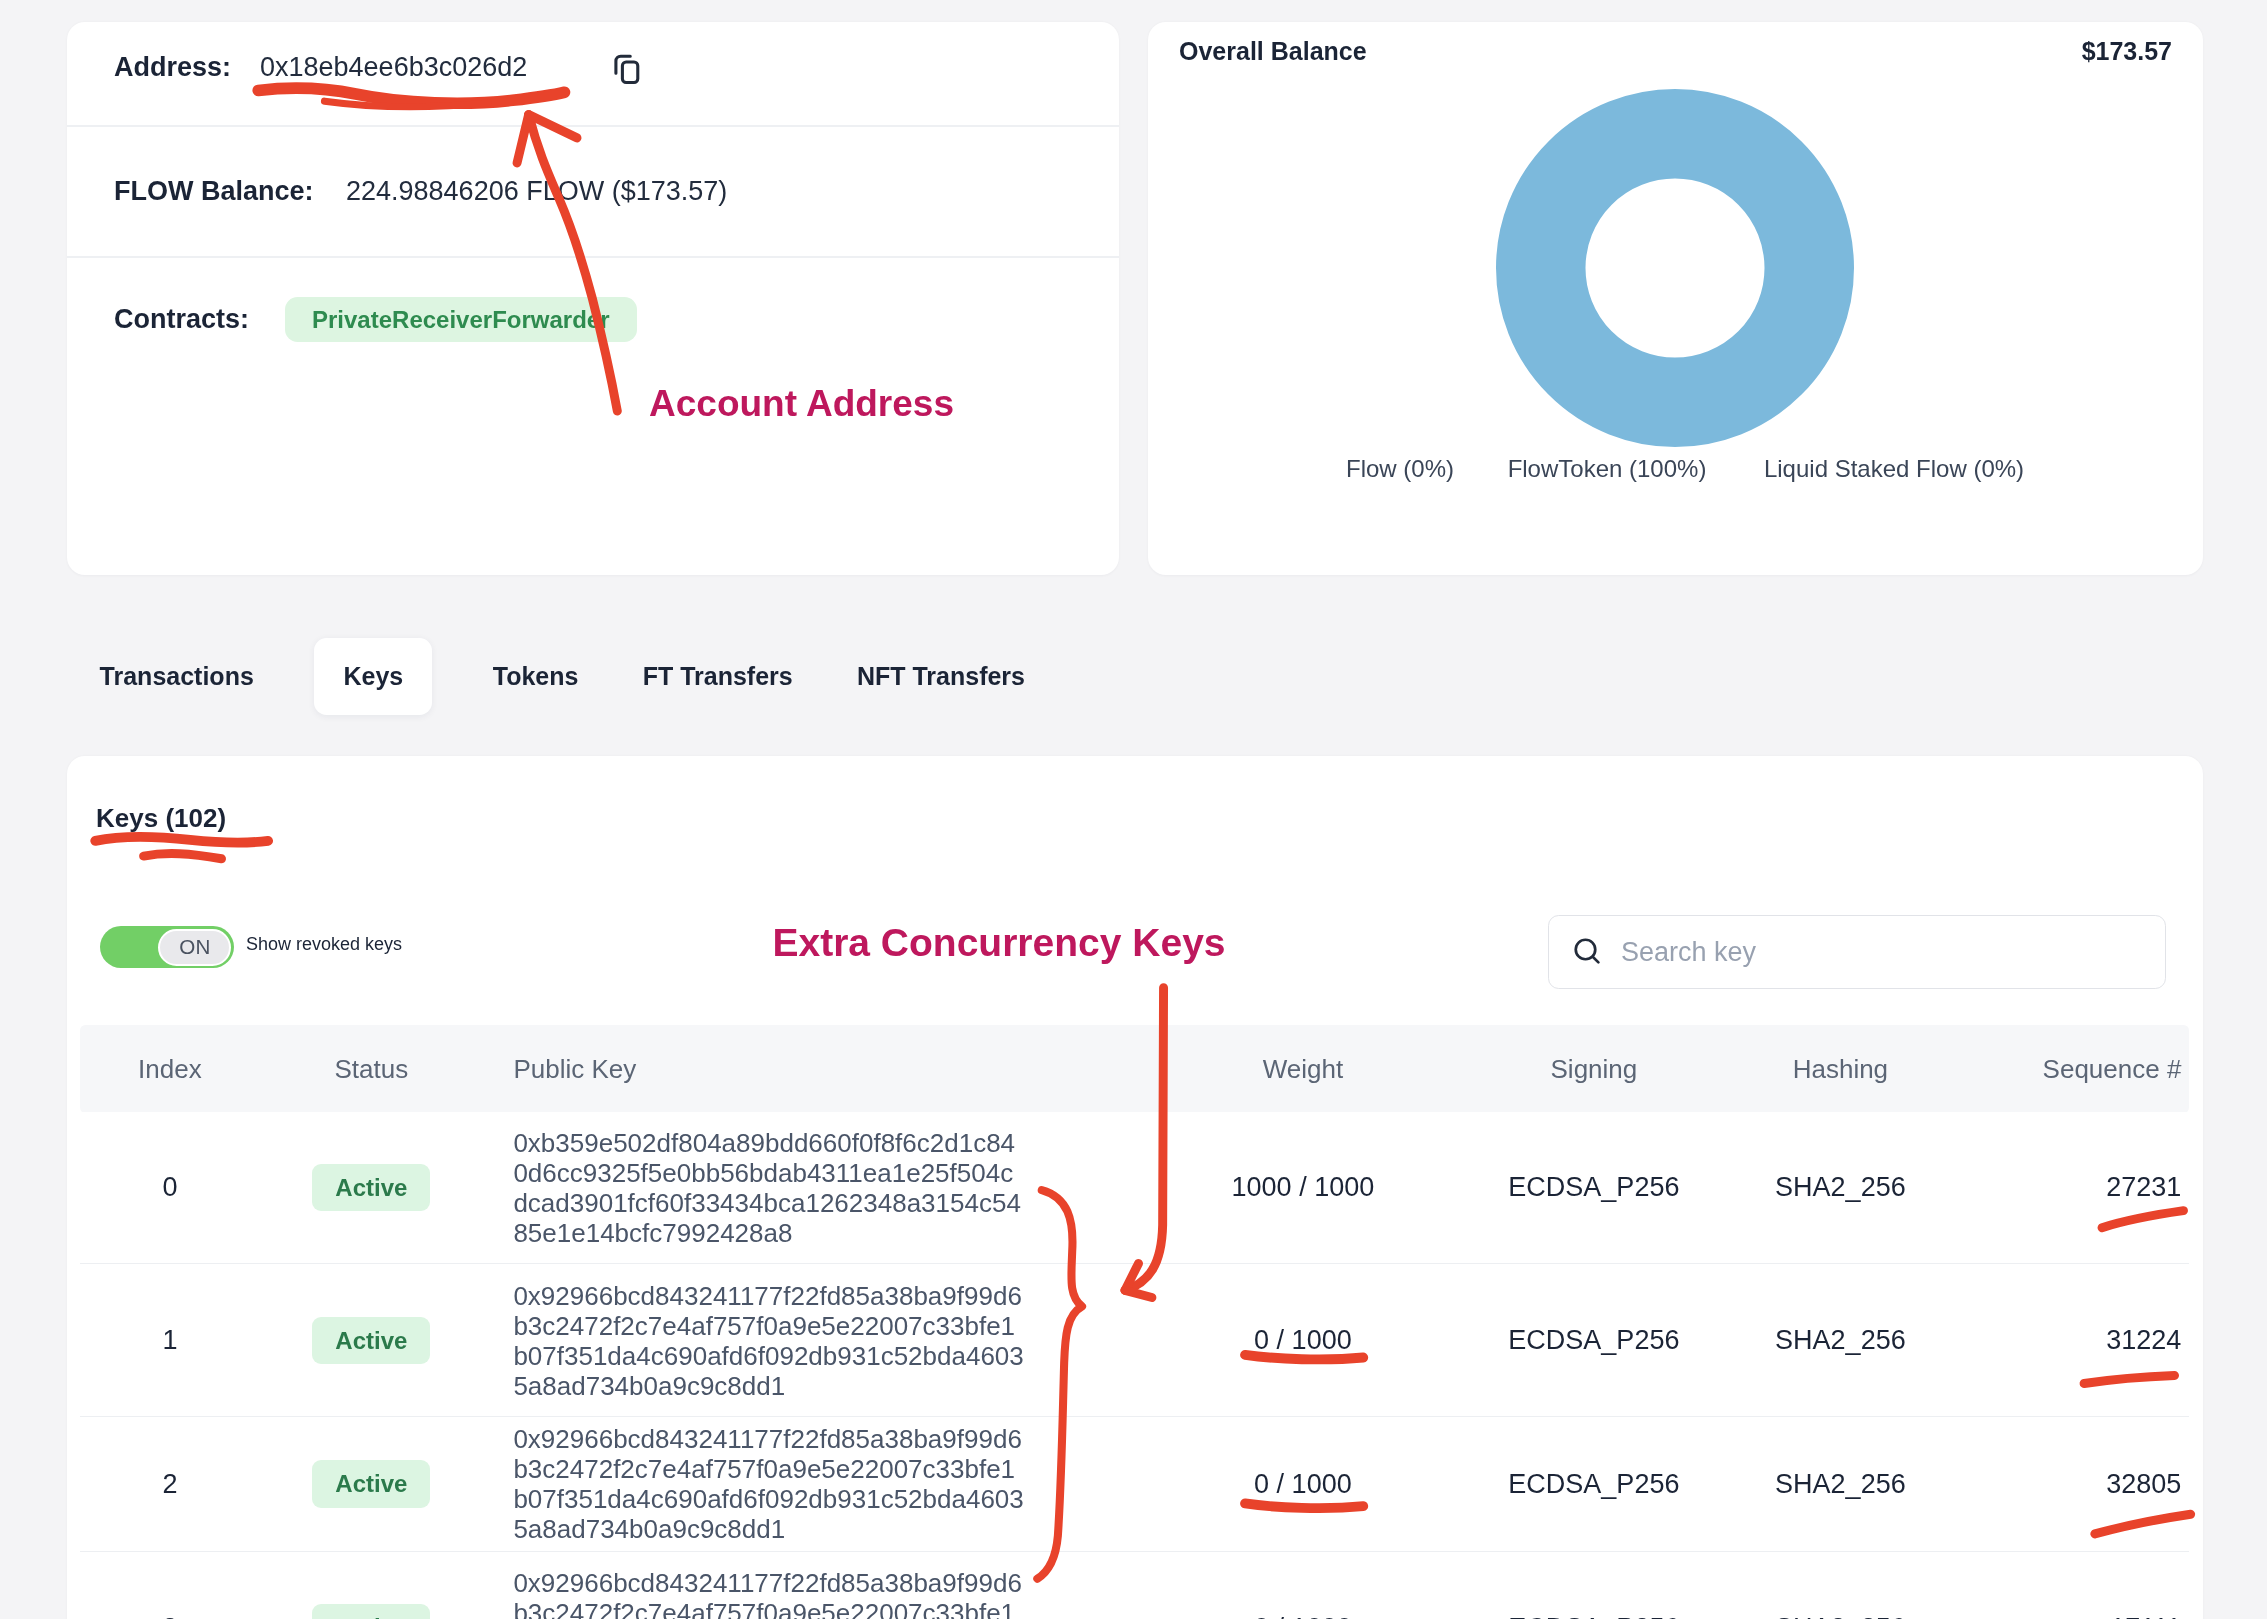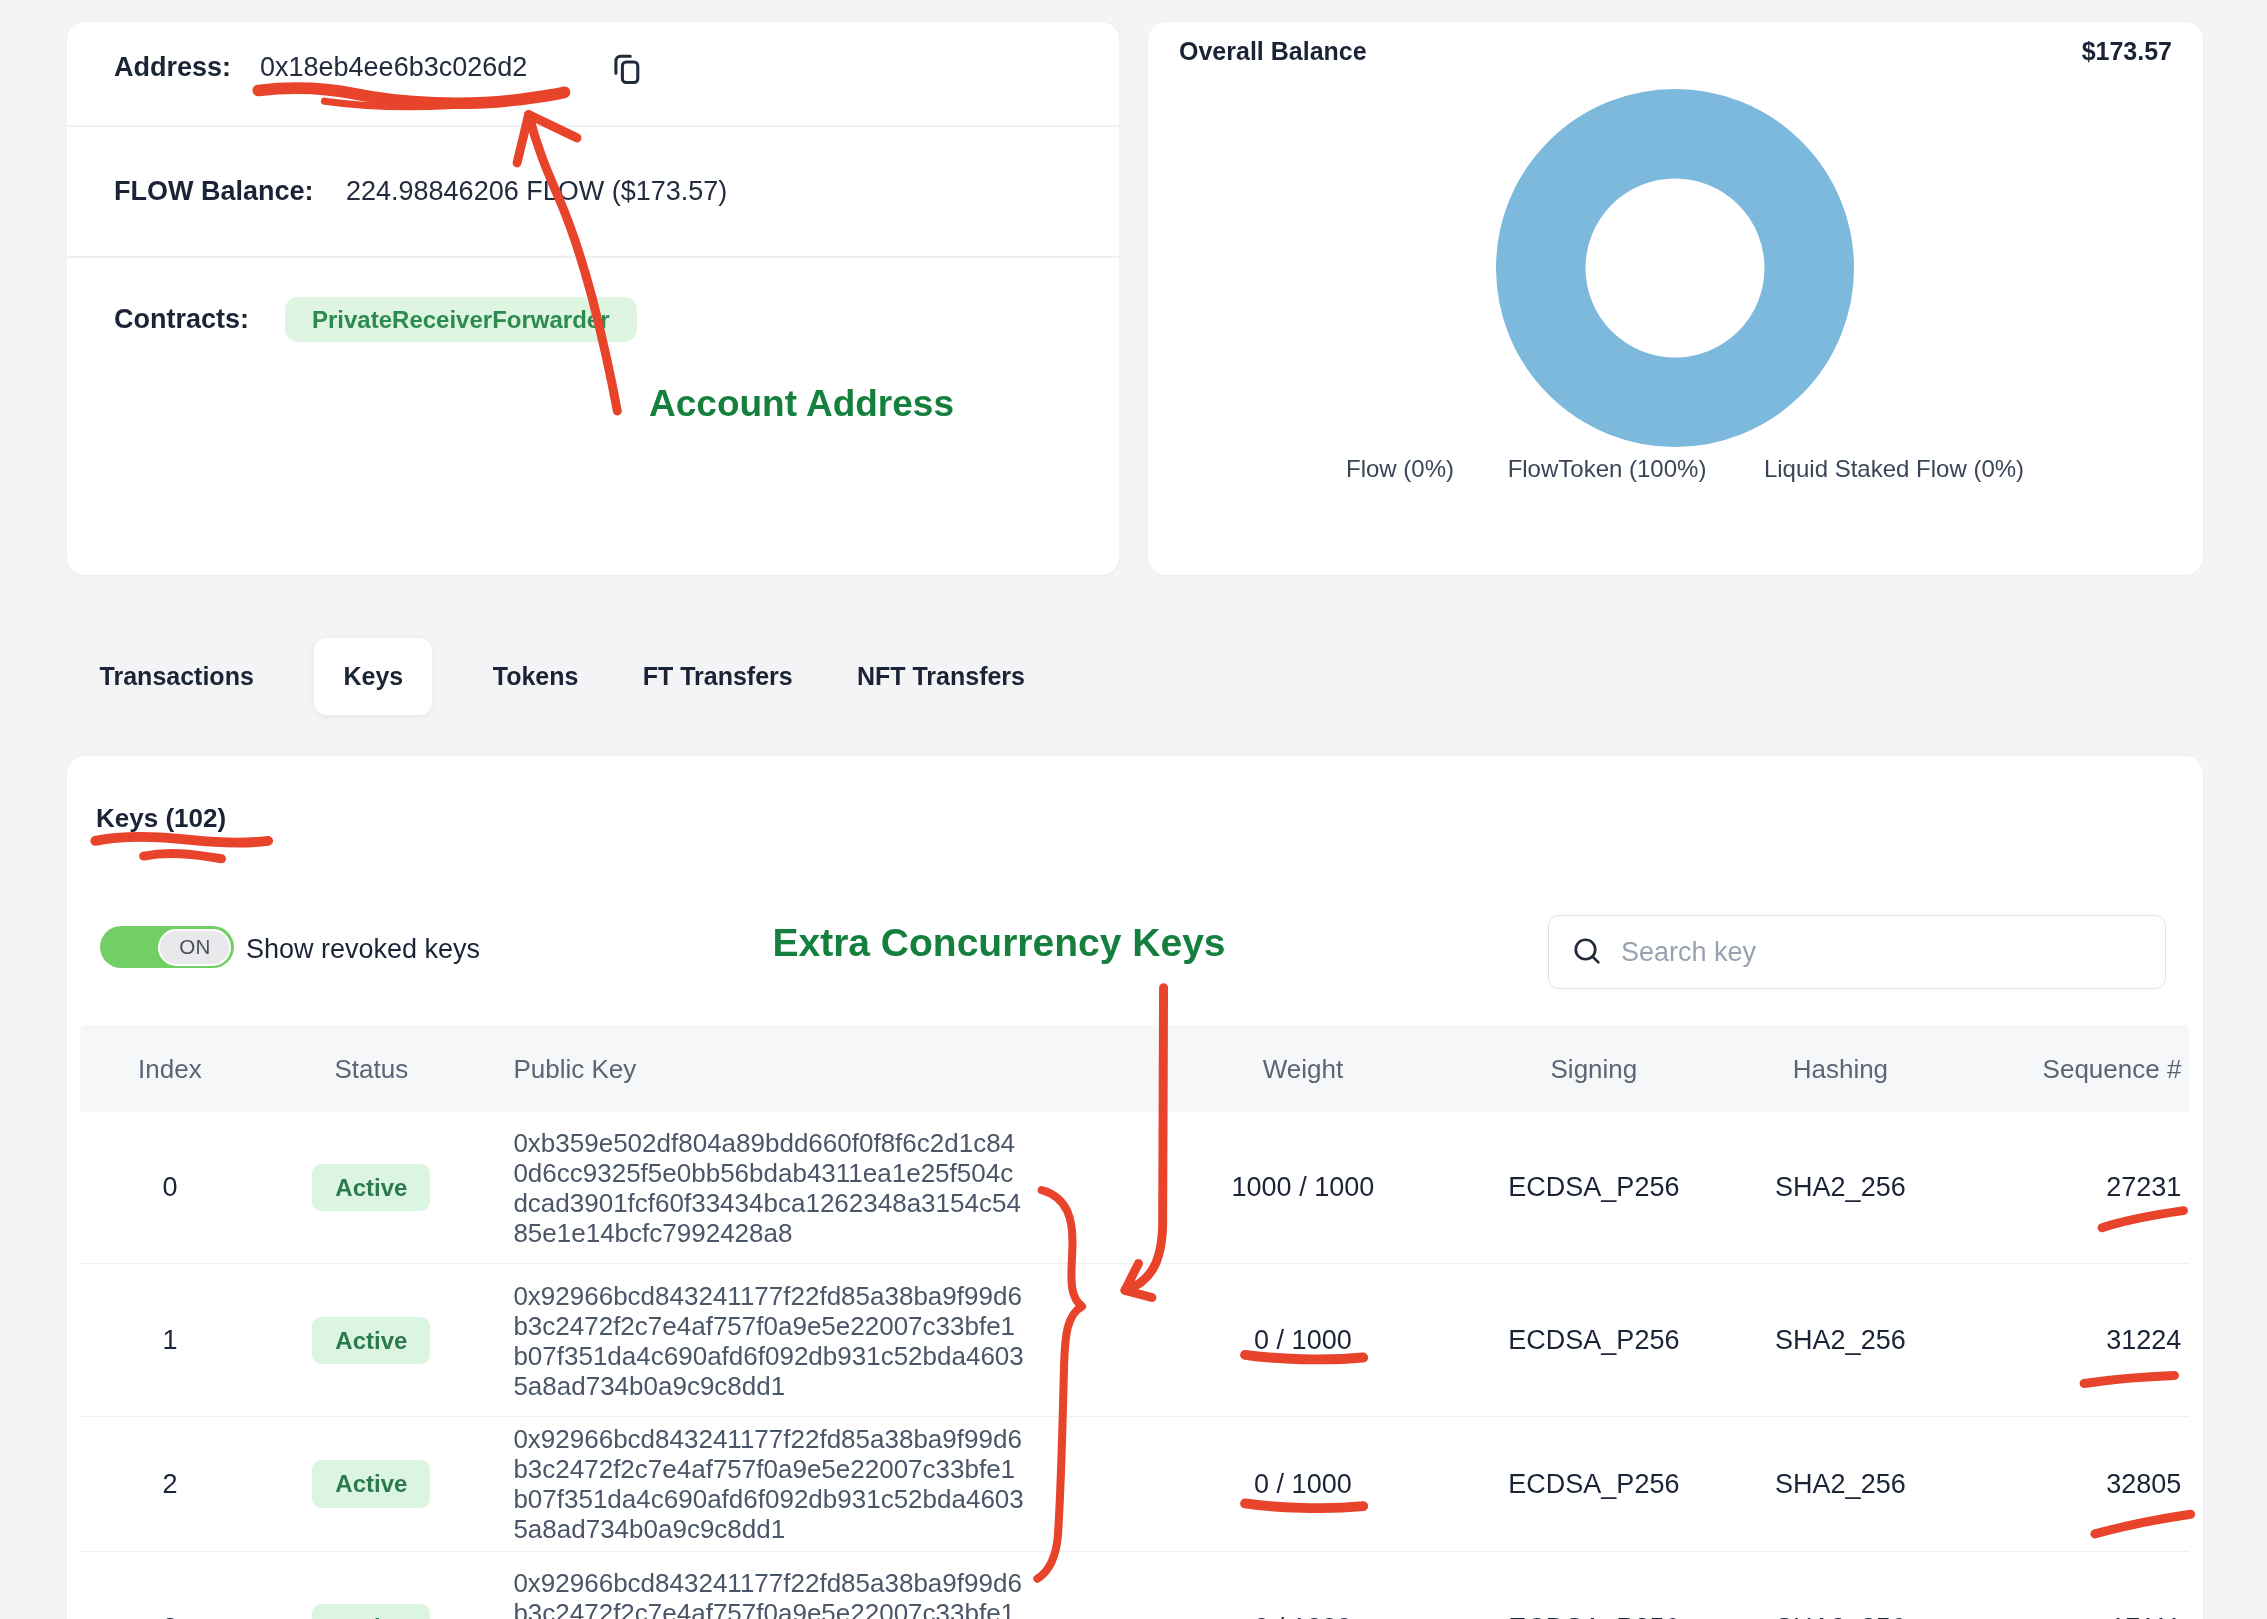--- a/index.html
+++ b/index.html
@@ -36,21 +36,21 @@
   .tab.active { background:#ffffff; padding:0 29px; box-shadow:0 1.8px 7.2px rgba(20,30,60,0.06); }
   
   #keys-card { left:67px; top:756px; width:2136px; height:985px; }
   .keys-title { position:absolute; left:29px; top:47px; font-size:26px; font-weight:bold; }
   .toggle { position:absolute; left:33px; top:170px; width:134px; height:42px; background:#72cf66; border-radius:21.5px; border:none; cursor:pointer; }
   .toggle-knob {
     position:absolute; right:2.7px; top:2.7px; width:73px; height:37px; background:#e9e9ec;
     border:2.7px solid #ffffff; border-radius:19px; display:flex; align-items:center; justify-content:center;
     font-size:20.6px; color:#4a5260; font-family:inherit;
   }
-  .toggle-label { position:absolute; left:179px; top:178px; font-size:27px; color:#1b2436; }
+  .toggle-label { position:absolute; left:179px; top:178px; font-size:18px; color:#1b2436; }
   .search-box {
     position:absolute; left:1481px; top:159px; width:618px; height:74px;
     border:1.8px solid #e1e3e8; border-radius:10.7px; background:#ffffff;
     display:flex; align-items:center; padding:0 19.7px; gap:14.3px;
   }
   .search-box input { border:none; outline:none; flex:1; font-size:27px; font-family:inherit; color:#222c3d; background:transparent; }
   .search-box input::placeholder { color:#98a1b0; }
   
   .tgrid { display:grid; grid-template-columns:179px 224px 627px 385px 197px 296px 202px; align-items:center; }
   .thead {
@@ -60,21 +60,21 @@
   .trow { position:absolute; left:13.4px; width:2109px; background:#ffffff; border-bottom:1.8px solid #edeff2; font-size:27px; }
   .c-center { text-align:center; }
   .c-right  { text-align:right; padding-right:9px; }
   .c-key    { font-size:26px; line-height:30px; color:#4a5568; word-break:break-all; padding-left:30px; padding-right:84px; }
   .status-badge {
     justify-self:center; background:#dcf5e2; color:#2b7a4b; font-weight:bold; font-size:24px;
     padding:9.9px 23px; border-radius:9px;
   }
   
   #anno-svg { position:absolute; left:0; top:0; z-index:50; pointer-events:none; }
-  .anno-text { position:absolute; z-index:51; color:#15803d; font-weight:bold; pointer-events:none; white-space:nowrap; }
+  .anno-text { position:absolute; z-index:51; color:#be185d; font-weight:bold; pointer-events:none; white-space:nowrap; }
   #anno-account-address { left:649px; top:383px; font-size:37px; }
   #anno-extra-keys { left:999px; top:921px; font-size:39px; transform:translateX(-50%); }
   svg .stroke-dark { stroke:#222b3a; stroke-width:1.8; fill:none; stroke-linecap:round; stroke-linejoin:round; }
 </style>
 </head>
 <body>
 
 <div id="screen">
 
   <div id="account-card" class="card">

